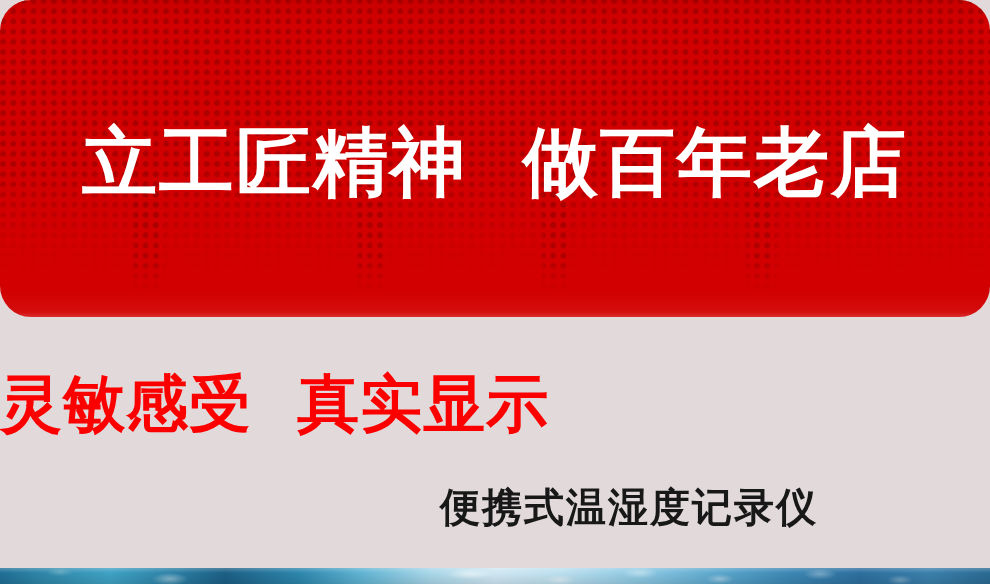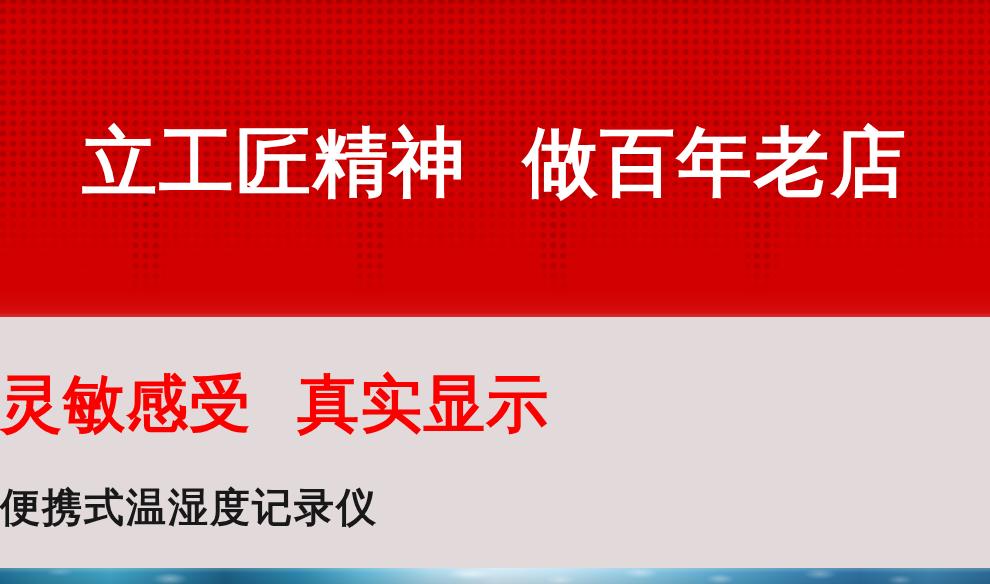--- a/index.html
+++ b/index.html
@@ -18,20 +18,21 @@
 
   
   .banner {
     position: absolute;
     left: 0;
     top: 0;
     width: 990px;
     height: 317px;
     background: #d20000;
     overflow: hidden;
+    border-radius: 31px;
   }
   
   .banner-dots {
     position: absolute;
     left: 0;
     top: 0;
     width: 990px;
     height: 317px;
     background-image: radial-gradient(circle at 3.1px 3.1px,
                       rgba(150, 0, 0, 0.62) 2.7px,
@@ -144,21 +145,21 @@
     font-weight: bold;
     letter-spacing: 1px;
     line-height: 1;
     white-space: pre;
   }
   .subtitle-black {
     position: absolute;
     left: 0;
     top: 487px;
     width: 818px;
-    text-align: left;
+    text-align: right;
     color: #181818;
     font-size: 40px;
     font-weight: bold;
     letter-spacing: 2px;
     line-height: 1;
     white-space: pre;
   }
 
   
   .photo-strip {

